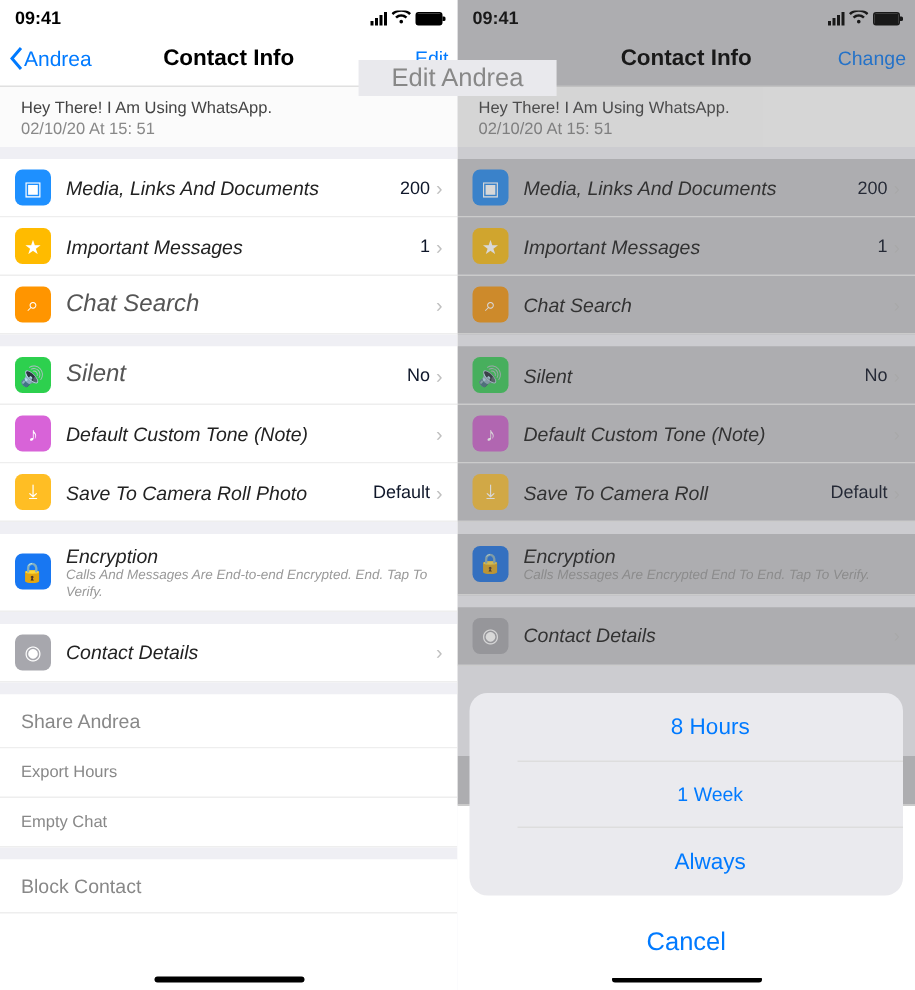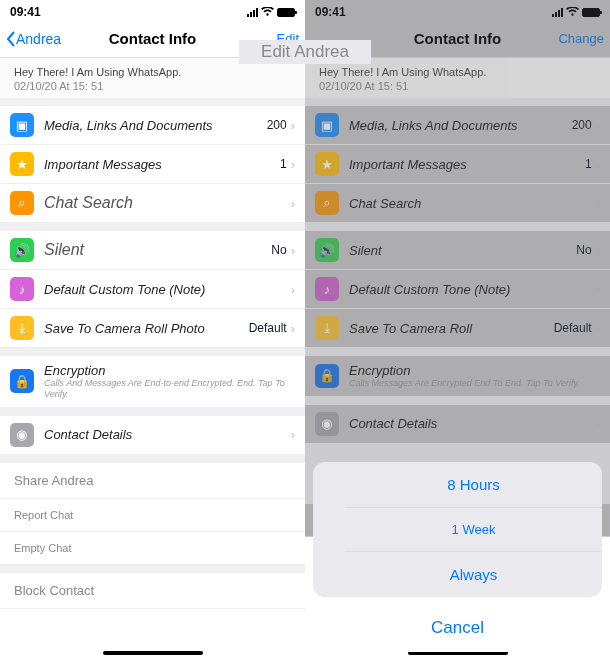--- a/index.html
+++ b/index.html
@@ -137,21 +137,21 @@
     </span>
   </div>
   <div class="gap"></div>
   <div class="row">
     <span class="icon ic-gray">◉</span>
     <span class="label">Contact Details</span>
     <span class="chev">›</span>
   </div>
   <div class="gap"></div>
   <div class="simple muted">Share Andrea</div>
-  <div class="simple muted" style="font-size:11px">Report Chat</div>
+  <div class="simple muted" style="font-size:11px">Export Hours</div>
   <div class="simple muted" style="font-size:11px">Empty Chat</div>
   <div class="gap"></div>
   <div class="simple muted">Block Contact</div>
   </div>
   <div class="homebar"></div>
 </div>
 
 <div class="edit-label">
   <span>Edit</span> <span>Andrea</span>
 </div>

